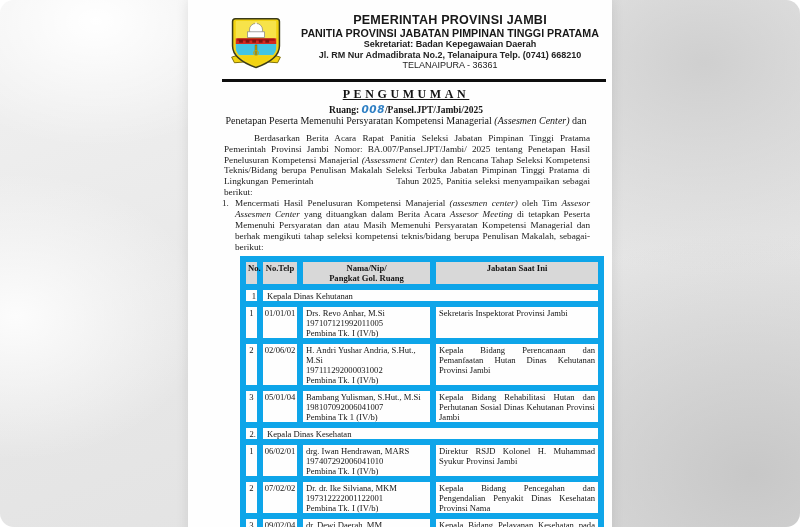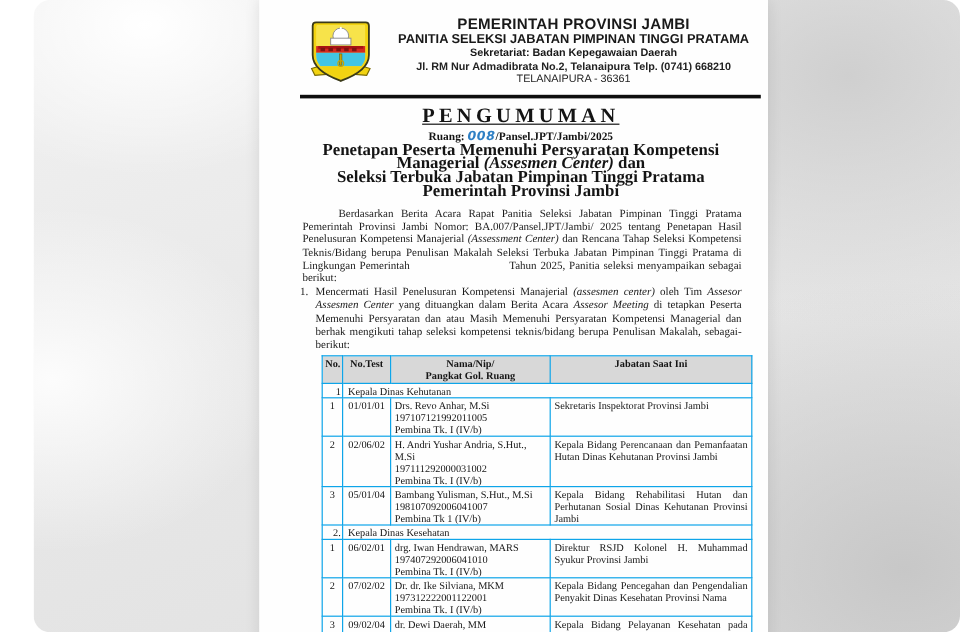--- a/index.html
+++ b/index.html
@@ -9,59 +9,58 @@
     position:relative;
   }
   .stage{
     position:absolute;inset:0;border-radius:14px;
     background:
       radial-gradient(260px 180px at 12% 4%, #ffffff 0%, rgba(255,255,255,0) 70%),
       radial-gradient(320px 240px at 2% 60%, #fcfcfc 0%, rgba(252,252,252,0) 60%),
       radial-gradient(420px 320px at 88% 12%, rgba(206,206,206,.95) 0%, rgba(206,206,206,0) 65%),
       radial-gradient(520px 400px at 94% 90%, rgba(198,198,198,.95) 0%, rgba(198,198,198,0) 60%),
       linear-gradient(160deg,#f1f1f1 0%,#e6e6e6 55%,#e0e0e0 100%);
-    margin-left: 28px;
   }
   .page{
     position:absolute;left:188px;top:0;width:424px;min-height:560px;
     background:#fefefe;box-shadow:0 0 12px rgba(0,0,0,.10);
     color:#1b1b1b;
   }
   
   .hdr{position:relative;padding-top:13px;height:62px;}
   .logo{position:absolute;left:38px;top:14px;width:60px;height:60px;}
   .hdr-text{margin-left:112px;width:300px;text-align:center;
     font-family:"Liberation Sans", sans-serif;color:#181818;}
   .h1{font-size:12.6px;font-weight:bold;line-height:14px;letter-spacing:.2px;}
   .h2{font-size:10.7px;font-weight:bold;line-height:12px;}
   .h3{font-size:9px;font-weight:bold;line-height:10.5px;}
   .h4{font-size:9px;font-weight:bold;line-height:10.5px;color:#232323;}
   .h5{font-size:9px;font-weight:normal;line-height:10.5px;color:#232323;}
   .rule{margin:4px 6px 0 34px;height:2.6px;background:#0e0e0e;}
   
   .title-block{text-align:center;color:#141414;margin:0 22px 0 34px;}
-  .pengumuman{margin-top:5px;font-size:17px;font-weight:bold;letter-spacing:3.6px;
+  .pengumuman{margin-top:5px;font-size:12px;font-weight:bold;letter-spacing:3.6px;
     text-decoration:underline;text-underline-offset:1px;}
   .nomor{font-size:9.5px;font-weight:bold;margin-top:1px;}
   .hand{color:var(--handwritten_ink,#2e7fc4);font-family:"DejaVu Sans",sans-serif;
     font-style:italic;font-size:10.5px;font-weight:bold;letter-spacing:.5px;}
   .tentang{font-size:9.5px;font-weight:bold;}
-  .subject{font-size:14px;font-weight:bold;line-height:11.6px;}
+  .subject{font-size:10px;font-weight:normal;line-height:11.6px;}
   .it{font-style:italic;}
   
   .opening{margin:7px 22px 0 36px;font-size:9.2px;line-height:10.7px;
     text-align:justify;text-indent:30px;}
   .item{display:flex;margin:1px 22px 0 34px;font-size:9.2px;line-height:11px;}
   .item-no{width:13px;flex:none;}
   .item-text{flex:1;text-align:justify;}
   
   table{margin:3px 0 0 52px;width:358px;border-collapse:collapse;table-layout:fixed;
     font-size:8.6px;color:#151515;}
   col.c1{width:17px;}col.c2{width:40px;}col.c3{width:133px;}col.c4{width:168px;}
-  th,td{border:1px solid #0ea5e9;vertical-align:top;padding:.5px 3px;line-height:10px;}
+  th,td{border:6px solid #0ea5e9;vertical-align:top;padding:.5px 3px;line-height:10px;}
   thead th{background:var(--table_header_bg,#d8d8d8);font-weight:bold;
     text-align:center;padding:1px 2px;}
   td.cc{text-align:center;padding:.5px 1px;}
   td.sec-no{text-align:right;padding-right:1px;}
   td.sec-title{padding-left:4px;}
   td.pos{text-align:justify;}
 </style>
 </head>
 <body>
 
@@ -92,34 +91,33 @@
             <rect x="28" y="27.6" width="4" height="3"></rect>
               <rect x="35" y="27.6" width="4" height="3"></rect>
             <rect x="42" y="27.6" width="4" height="3"></rect>
           </g>
           <rect x="31" y="33" width="2" height="10" fill="#caa400" stroke="#6b5800" stroke-width=".5"></rect>
           <circle cx="32" cy="41.5" r="2.6" fill="none" stroke="#caa400" stroke-width="1"></circle>
         </g>
       </svg>
       <div class="hdr-text">
         <div class="h1">PEMERINTAH PROVINSI JAMBI</div>
-        <div class="h2">PANITIA SELEKSI JABATAN PIMPINAN TINGGI PRATAMA</div>
+        <div class="h2">PANITIA PROVINSI JABATAN PIMPINAN TINGGI PRATAMA</div>
         <div class="h3">Sekretariat: Badan Kepegawaian Daerah</div>
         <div class="h4">Jl. RM Nur Admadibrata No.2, Telanaipura Telp. (0741) 668210</div>
         <div class="h5">TELANAIPURA - 36361</div>
       </div>
     </div>
     <div class="rule"></div>
 
     <div class="title-block">
       <div class="pengumuman">PENGUMUMAN</div>
       <div class="nomor"><span>Ruang: </span><span class="hand">008</span><span>/Pansel.JPT/Jambi/2025</span></div>
       <div class="subject">
           <div><span>Penetapan Peserta Memenuhi Persyaratan Kompetensi Managerial </span><span class="it">(Assesmen Center)</span><span> dan</span></div>
-          <div><span>Seleksi Terbuka Jabatan Pimpinan Tinggi Pratama Pemerintah Provinsi Jambi</span></div>
         </div>
     </div>
 
     <p class="opening"><span>Berdasarkan Berita Acara Rapat Panitia Seleksi Jabatan Pimpinan Tinggi Pratama Pemerintah Provinsi Jambi Nomor: BA.007/Pansel.JPT/Jambi/ 2025 tentang Penetapan Hasil Penelusuran Kompetensi Manajerial </span><span class="it">(Assessment Center)</span><span> dan Rencana Tahap Seleksi Kompetensi Teknis/Bidang berupa Penulisan Makalah Seleksi Terbuka Jabatan Pimpinan Tinggi Pratama di Lingkungan Pemerintah&nbsp;&nbsp;&nbsp;&nbsp;&nbsp;&nbsp;&nbsp;&nbsp;&nbsp;&nbsp;&nbsp;&nbsp;&nbsp;&nbsp;&nbsp;&nbsp;&nbsp;&nbsp;&nbsp;&nbsp;&nbsp;&nbsp;&nbsp;&nbsp;&nbsp;&nbsp;Tahun 2025, Panitia seleksi menyampaikan sebagai berikut:</span></p>
 
     <div class="item">
       <span class="item-no">1.</span>
       <div class="item-text"><span>Mencermati Hasil Penelusuran Kompetensi Manajerial </span><span class="it">(assesmen center)</span><span> oleh Tim </span><span class="it">Assesor Assesmen Center</span><span> yang dituangkan dalam Berita Acara </span><span class="it">Assesor Meeting</span><span> di tetapkan Peserta Memenuhi Persyaratan dan atau Masih Memenuhi Persyaratan Kompetensi Managerial dan berhak mengikuti tahap seleksi kompetensi teknis/bidang berupa Penulisan Makalah, sebagai-berikut:</span></div>
     </div>
 
@@ -129,21 +127,21 @@
           <col class="c2">
           <col class="c3">
           <col class="c4">
         </colgroup>
       <thead>
           <tr>
             <th>
               <div>No.</div>
             </th>
             <th>
-              <div>No.Test</div>
+              <div>No.Telp</div>
             </th>
             <th>
               <div>Nama/Nip/</div>
               <div>Pangkat Gol. Ruang</div>
             </th>
             <th>
               <div>Jabatan Saat Ini</div>
             </th>
           </tr>
         </thead>

